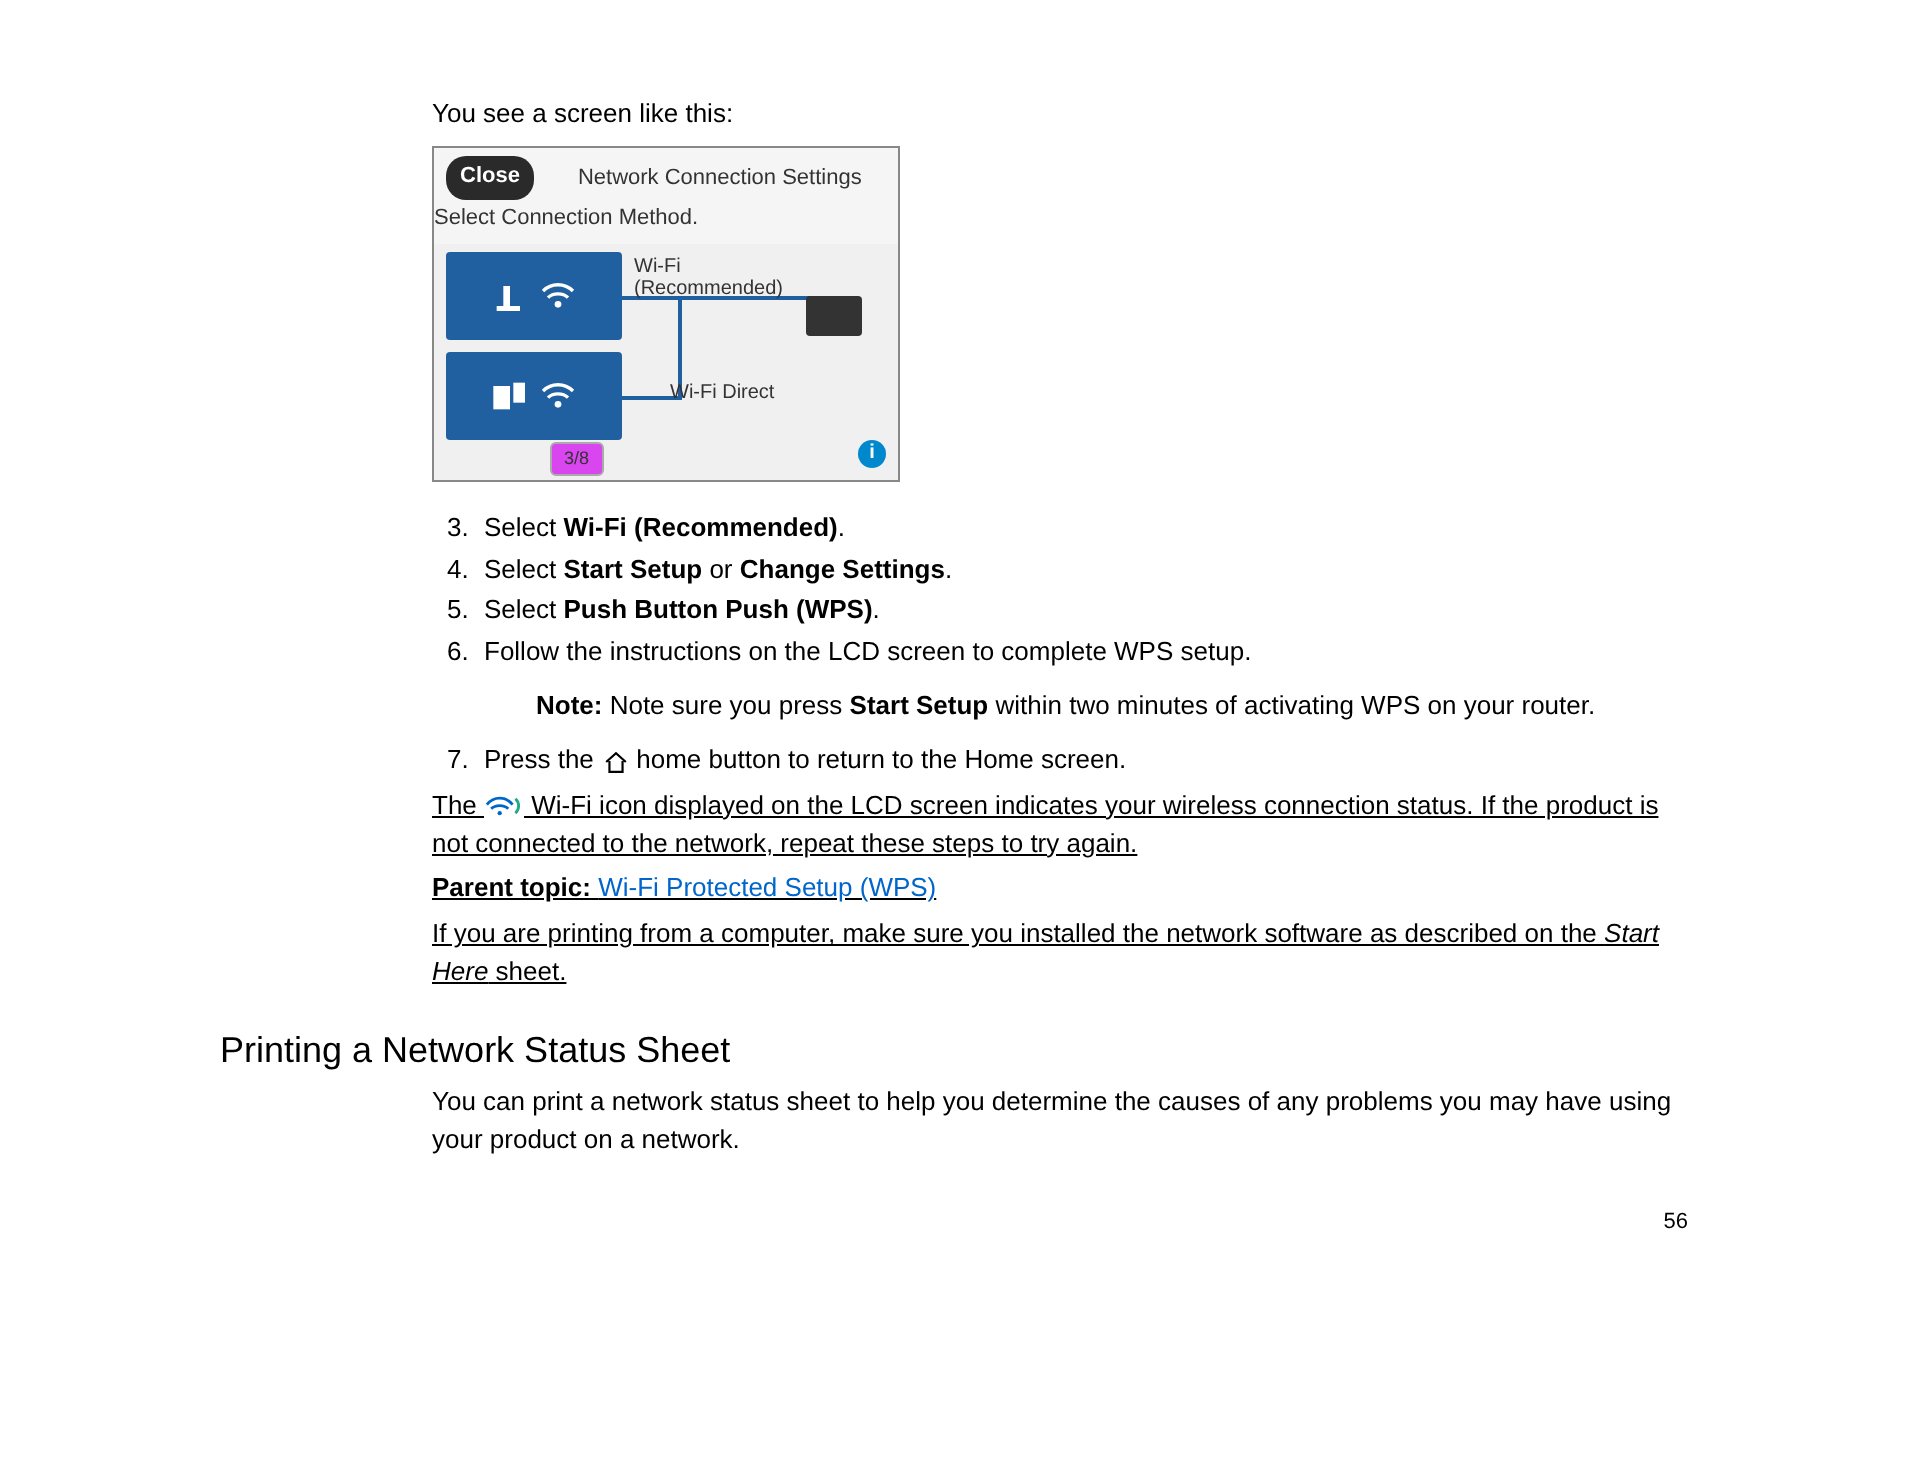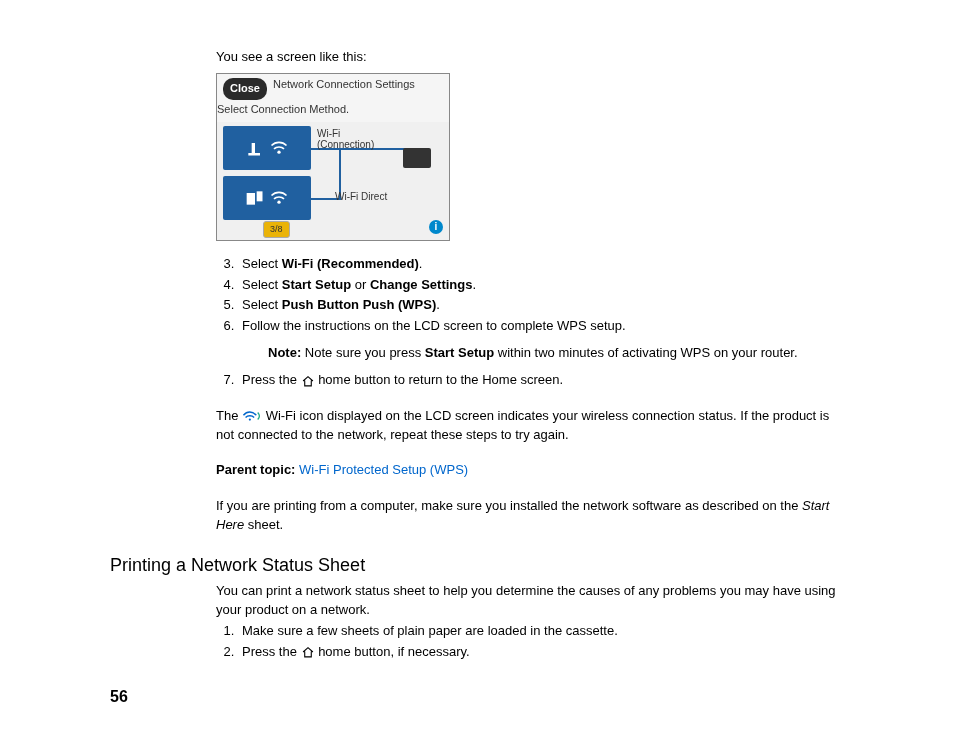--- a/index.html
+++ b/index.html
@@ -16,22 +16,23 @@
     margin-left: 106px;
   }
   .figure {
     border: 1px solid #888;
     width: 232px;
     margin: 6px 0 14px 0;
     background: #f5f5f5;
   }
   .fig-header {
     display: flex;
+    align-items: center;
     padding: 4px 6px 0 6px;
-    gap: 6px;
+    gap: 22px;
   }
   .close-btn {
     background: #2a2a2a;
     color: #fff;
     font-size: 11px;
     padding: 3px 7px;
     border-radius: 10px;
     font-weight: bold;
   }
   .fig-title {
@@ -83,63 +84,64 @@
     background: #0088cc;
     border-radius: 50%;
     color: #fff;
     font-size: 10px;
     font-weight: bold;
     text-align: center;
     line-height: 14px;
   }
   .page-badge {
     position: absolute;
-    left: 46px;
+    left: 58px;
     bottom: 2px;
-    background: #eab308;
+    background: #d946ef;
     border: 1px solid #aaa;
     border-radius: 3px;
     font-size: 9px;
     padding: 1px 6px;
     color: #333;
   }
   .tile svg { width: 20px; height: 20px; }
   ol {
     margin: 2px 0;
     padding-left: 22px;
   }
   li {
     margin: 2px 0;
     padding-left: 4px;
   }
   .note-block {
     margin: 8px 0 8px 26px;
   }
   .para {
-    margin: 17px 0;
+    margin: 4px 0;
+    text-decoration: underline;
   }
   .bold { font-weight: bold; }
   .link { color: #0066cc; text-decoration: none; }
   h2 {
     font-size: 18px;
     font-weight: normal;
     margin: 16px 0 4px 0;
   }
   .home-icon {
     display: inline-block;
     vertical-align: middle;
   }
   .wifi-inline {
     display: inline-block;
     vertical-align: middle;
   }
   .pagenum {
-    text-align: left;
-    font-size: 16px;
-    font-weight: bold;
+    text-align: right;
+    font-size: 11px;
+    font-weight: normal;
     margin-top: 24px;
   }
 </style>
 </head>
 <body>
 
 <div class="indent">
   <div>You see a screen like this:</div>
 
   <div class="figure">
@@ -169,21 +171,21 @@
             <path d="M3 9 C8 4 16 4 21 9" stroke="#fff" stroke-width="2" fill="none"></path>
             <path d="M6 13 C9 10 15 10 18 13" stroke="#fff" stroke-width="2" fill="none"></path>
             <circle cx="12" cy="17" r="2" fill="#fff"></circle>
           </svg>
       </div>
       <div class="line-h1"></div>
       <div class="line-v"></div>
       <div class="line-h2"></div>
       <div class="printer-box"></div>
       <div class="label1" style="white-space:pre-line;">Wi-Fi
-(Connection)</div>
+(Recommended)</div>
       <div class="label2">Wi-Fi Direct</div>
       <div class="info-badge">i</div>
       <div class="page-badge">3/8</div>
     </div>
   </div>
 
   <ol start="3">
     <li><span>Select </span><span class="bold">Wi-Fi (Recommended)</span><span>.</span></li>
     <li><span>Select </span><span class="bold">Start Setup</span><span> or </span><span class="bold">Change Settings</span><span>.</span></li>
     <li><span>Select </span><span class="bold">Push Button Push (WPS)</span><span>.</span></li>
@@ -209,21 +211,15 @@
     <span class="bold">Parent topic:</span> <a href="#" class="link">Wi-Fi Protected Setup (WPS)</a>
   </div>
   <div class="para">
     <span>If you are printing from a computer, make sure you installed the network software as described on the </span><span style="font-style:italic">Start Here</span><span> sheet.</span>
   </div>
 </div>
 
 <h2>Printing a Network Status Sheet</h2>
 <div class="indent">
   <div>You can print a network status sheet to help you determine the causes of any problems you may have using your product on a network.</div>
-  <ol>
-    <li>Make sure a few sheets of plain paper are loaded in the cassette.</li>
-    <li><span>Press the </span><svg class="home-icon" width="14" height="12" viewBox="0 0 24 22">
-          <path d="M3 11 L12 3 L21 11 M6 10 V20 H18 V10" stroke="#000" stroke-width="2" fill="none"></path>
-        </svg><span> home button, if necessary.</span></li>
-  </ol>
 </div>
 
 <div class="pagenum">56</div>
 
 </body></html>

